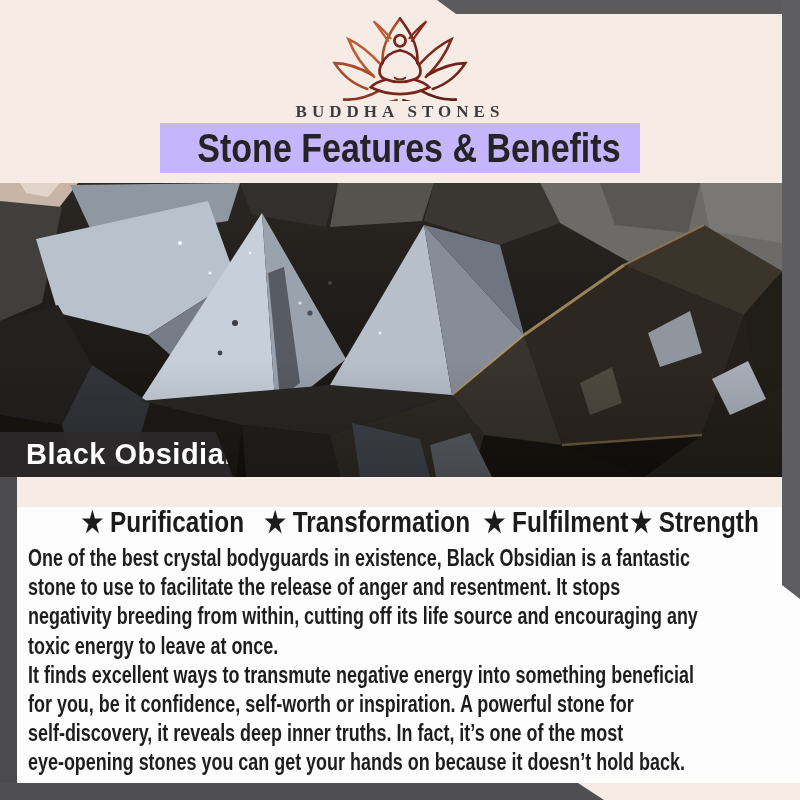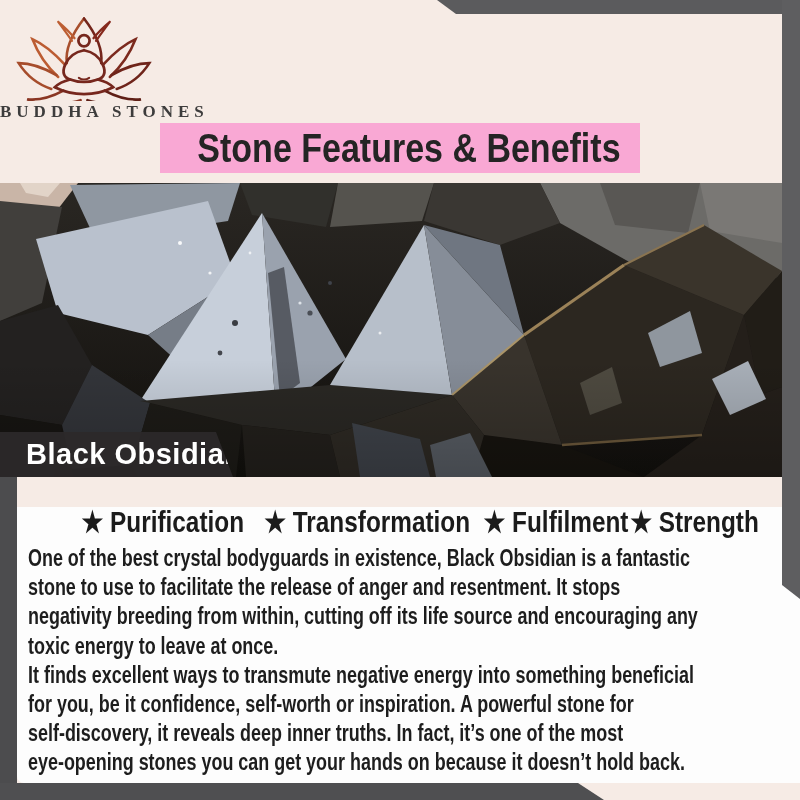--- a/index.html
+++ b/index.html
@@ -12,27 +12,27 @@
   .shape{position:absolute;pointer-events:none;}
   .top-band{left:0;top:0;width:800px;height:14px;background:#5b5b5d;z-index:30;
     clip-path:polygon(437px 0,800px 0,800px 14px,456px 14px);}
   .right-strip{left:782px;top:0;width:18px;height:599px;background:#5e5e60;z-index:30;
     clip-path:polygon(0 0,18px 0,18px 599px,0 585px);}
   .left-strip{left:0;top:477px;width:17px;height:323px;background:#4c4c4e;z-index:30;}
   .bottom-band{left:0;top:783px;width:800px;height:17px;background:#4f4f51;z-index:30;
     clip-path:polygon(0 0,578px 0,604px 17px,0 17px);}
   
   .brand{position:absolute;top:13px;left:0;right:0;display:flex;flex-direction:column;
-    z-index:5;}
+    align-items:center;z-index:5;}
   .brand svg{display:block;margin-top:2px;}
   .brand-name{font-family:"Liberation Serif",serif;font-size:17px;font-weight:600;
     letter-spacing:5px;color:#3d3c3c;margin-top:1px;}
   
   .heading-box{position:absolute;left:160px;top:123px;width:480px;height:50px;
-    background:#f9a8d4;z-index:6;text-align:center;line-height:50px;}
+    background:#c4b5fd;z-index:6;text-align:center;line-height:50px;}
   .heading-box .condense{display:inline-block;transform:scaleX(0.85);transform-origin:center;
     white-space:nowrap;font-weight:bold;font-size:40px;color:#242424;letter-spacing:0px;}
   
   .photo{position:absolute;left:0;top:183px;width:782px;height:294px;z-index:5;overflow:hidden;}
   .photo svg{display:block;width:782px;height:294px;}
   .photo-label{position:absolute;left:0;bottom:0;height:45px;width:250px;z-index:7;
     background:rgba(44,41,42,0.93);
     clip-path:polygon(0 0,216px 0,233px 45px,0 45px);
     color:#ffffff;font-weight:bold;font-size:29px;line-height:45px;
     padding-left:26px;box-sizing:border-box;letter-spacing:0.5px;}

